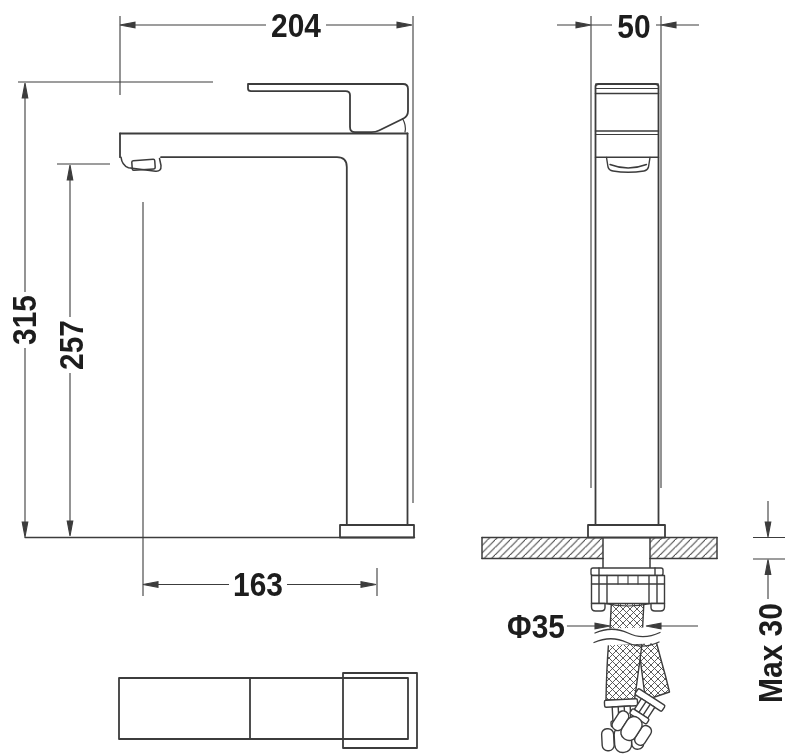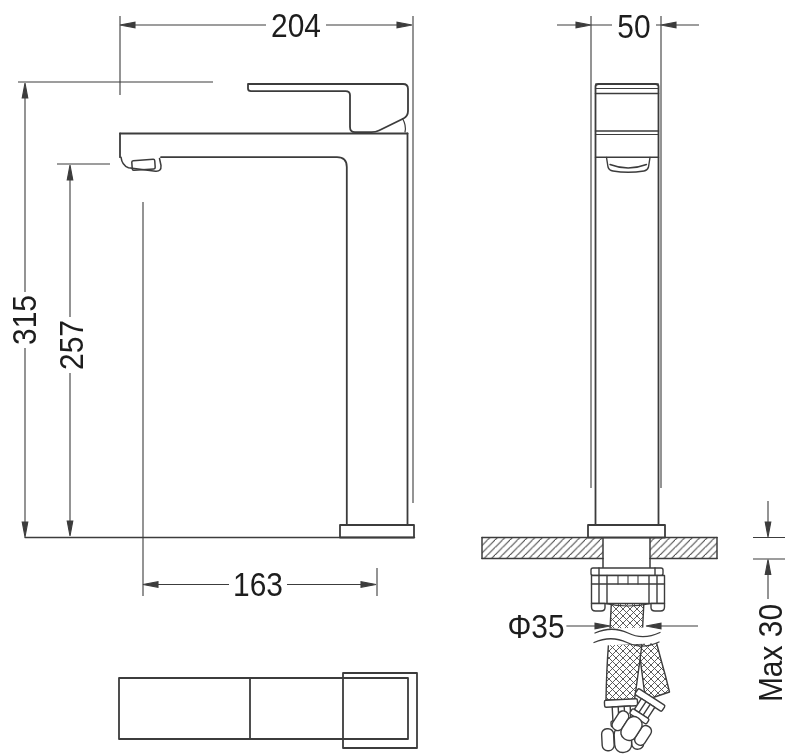--- a/index.html
+++ b/index.html
@@ -2,20 +2,21 @@
 <html><head>
 <meta charset="utf-8">
 <style>
   html,body{margin:0;padding:0;background:#ffffff;}
   .drawing-canvas{
     position:relative;
     width:800px;height:756px;
     background:#ffffff;
     overflow:hidden;
     font-family:"Liberation Sans", sans-serif;
+    font-weight:bold;
   }
   .drawing-canvas svg{position:absolute;left:0;top:0;}
   .dim-label{
     position:absolute;
     font-size:34px;
     color:#1d1d1d;
     white-space:nowrap;
     line-height:1;
     transform:translate(-50%,-50%) scaleX(0.88);
     background:#ffffff;

